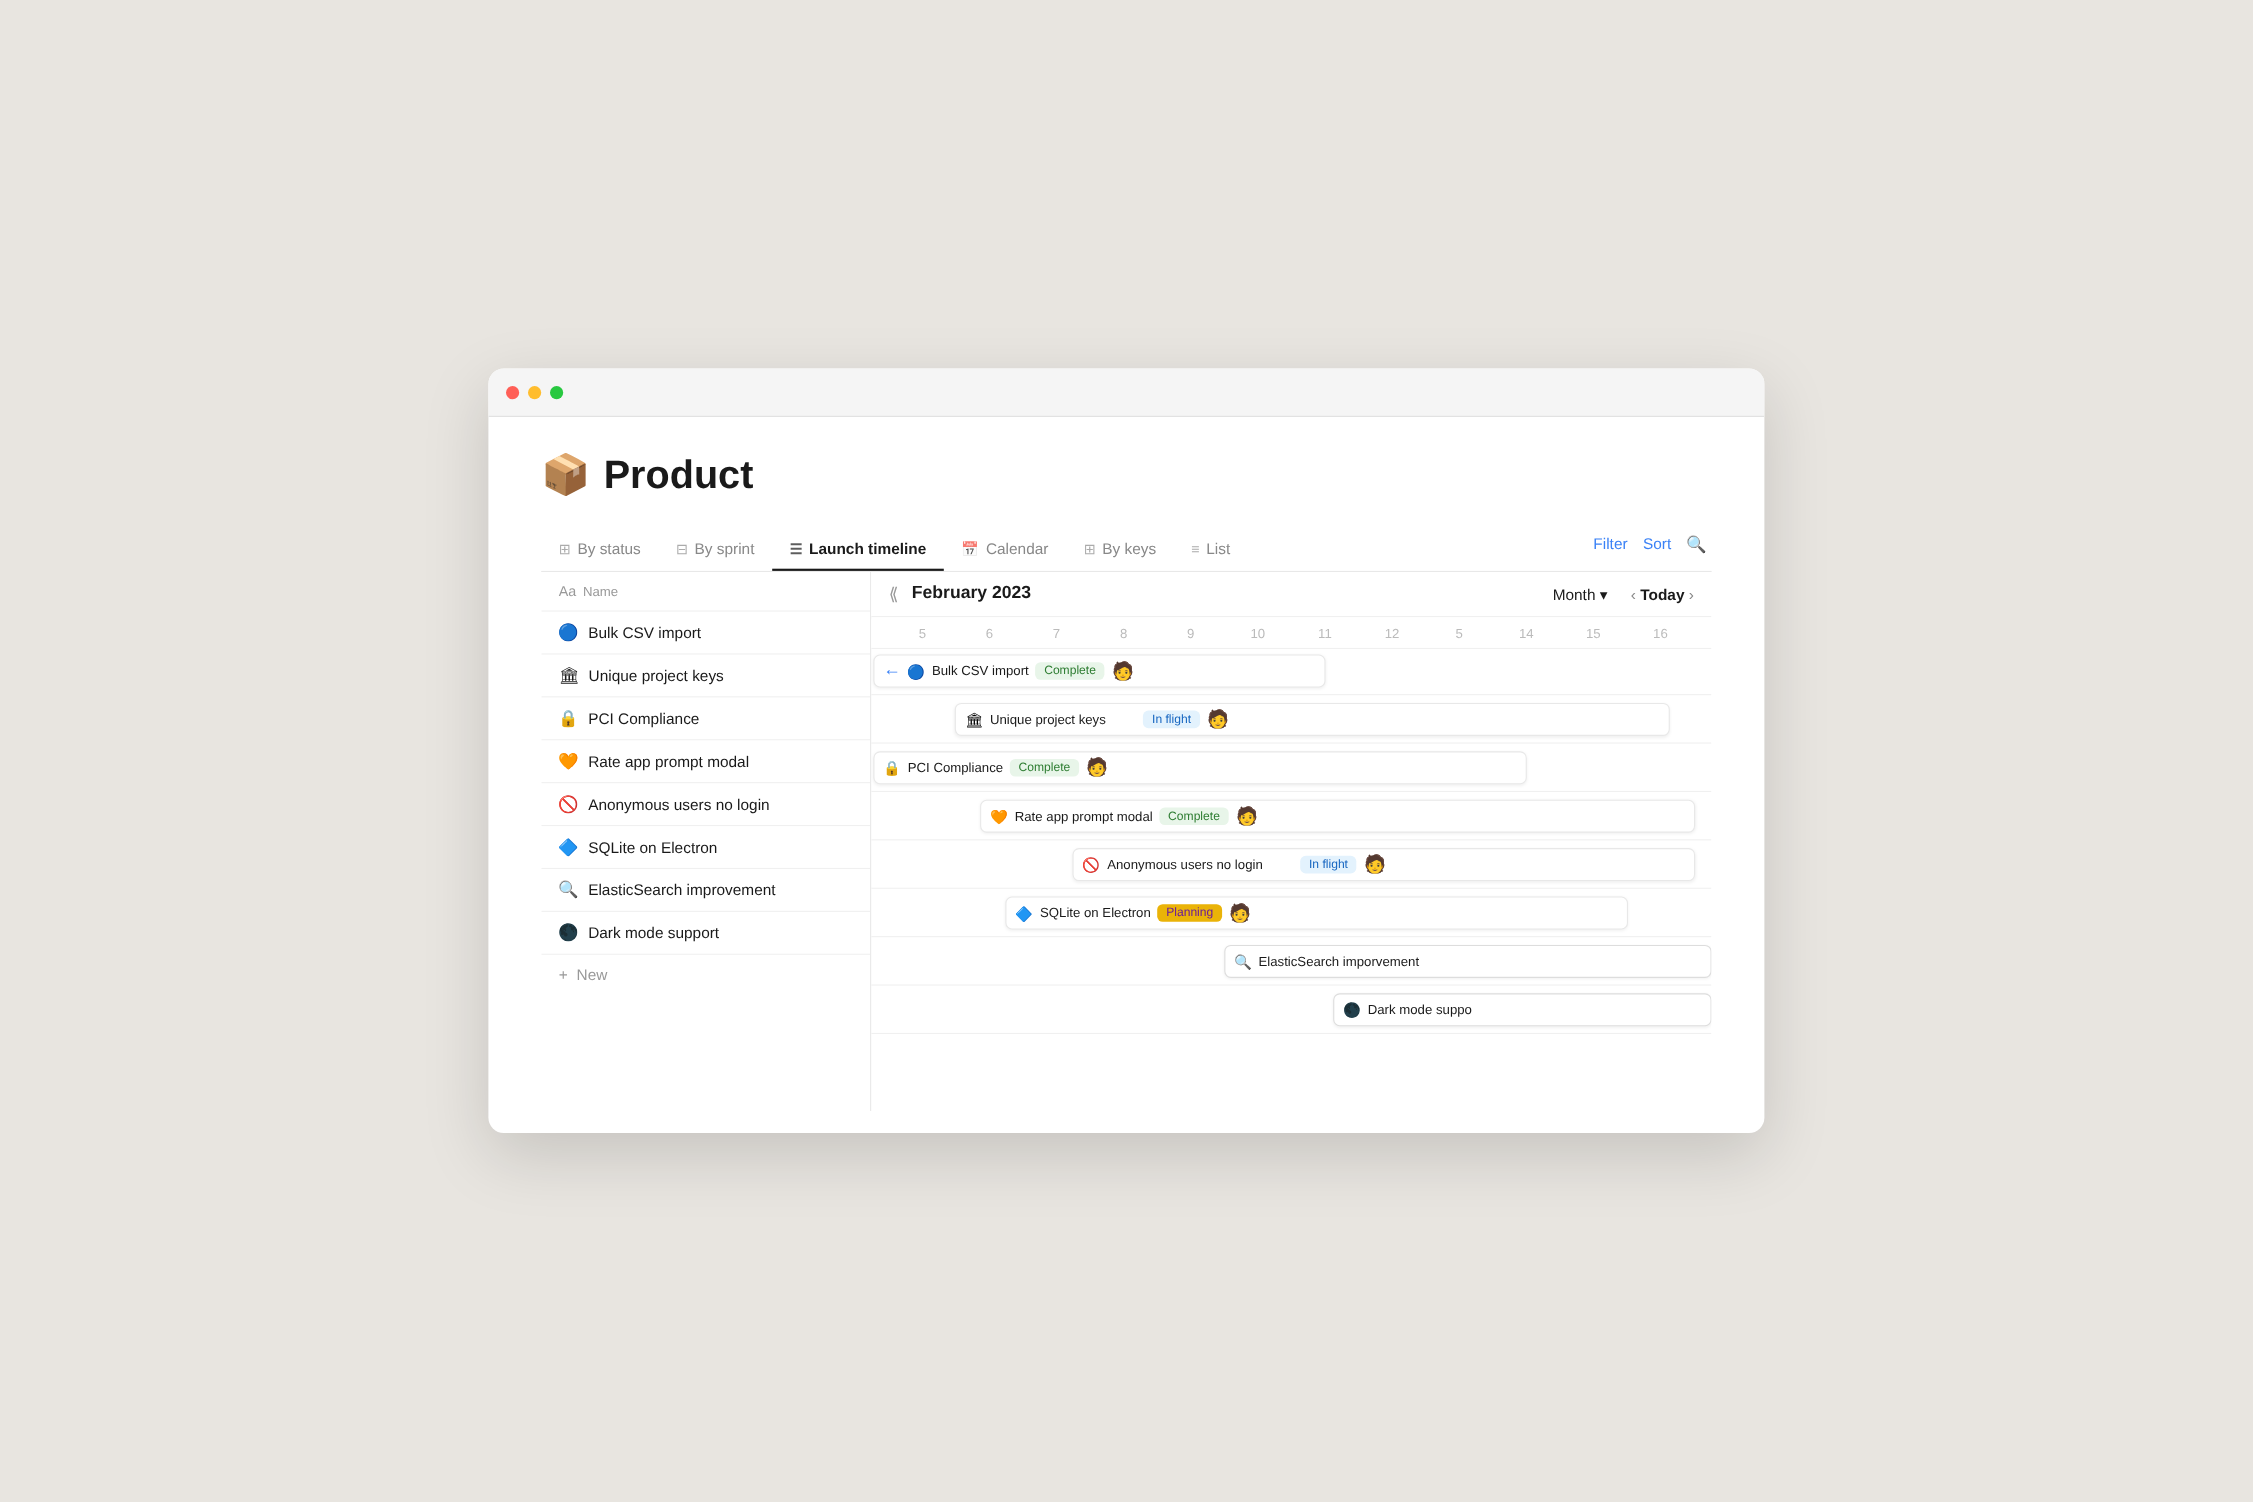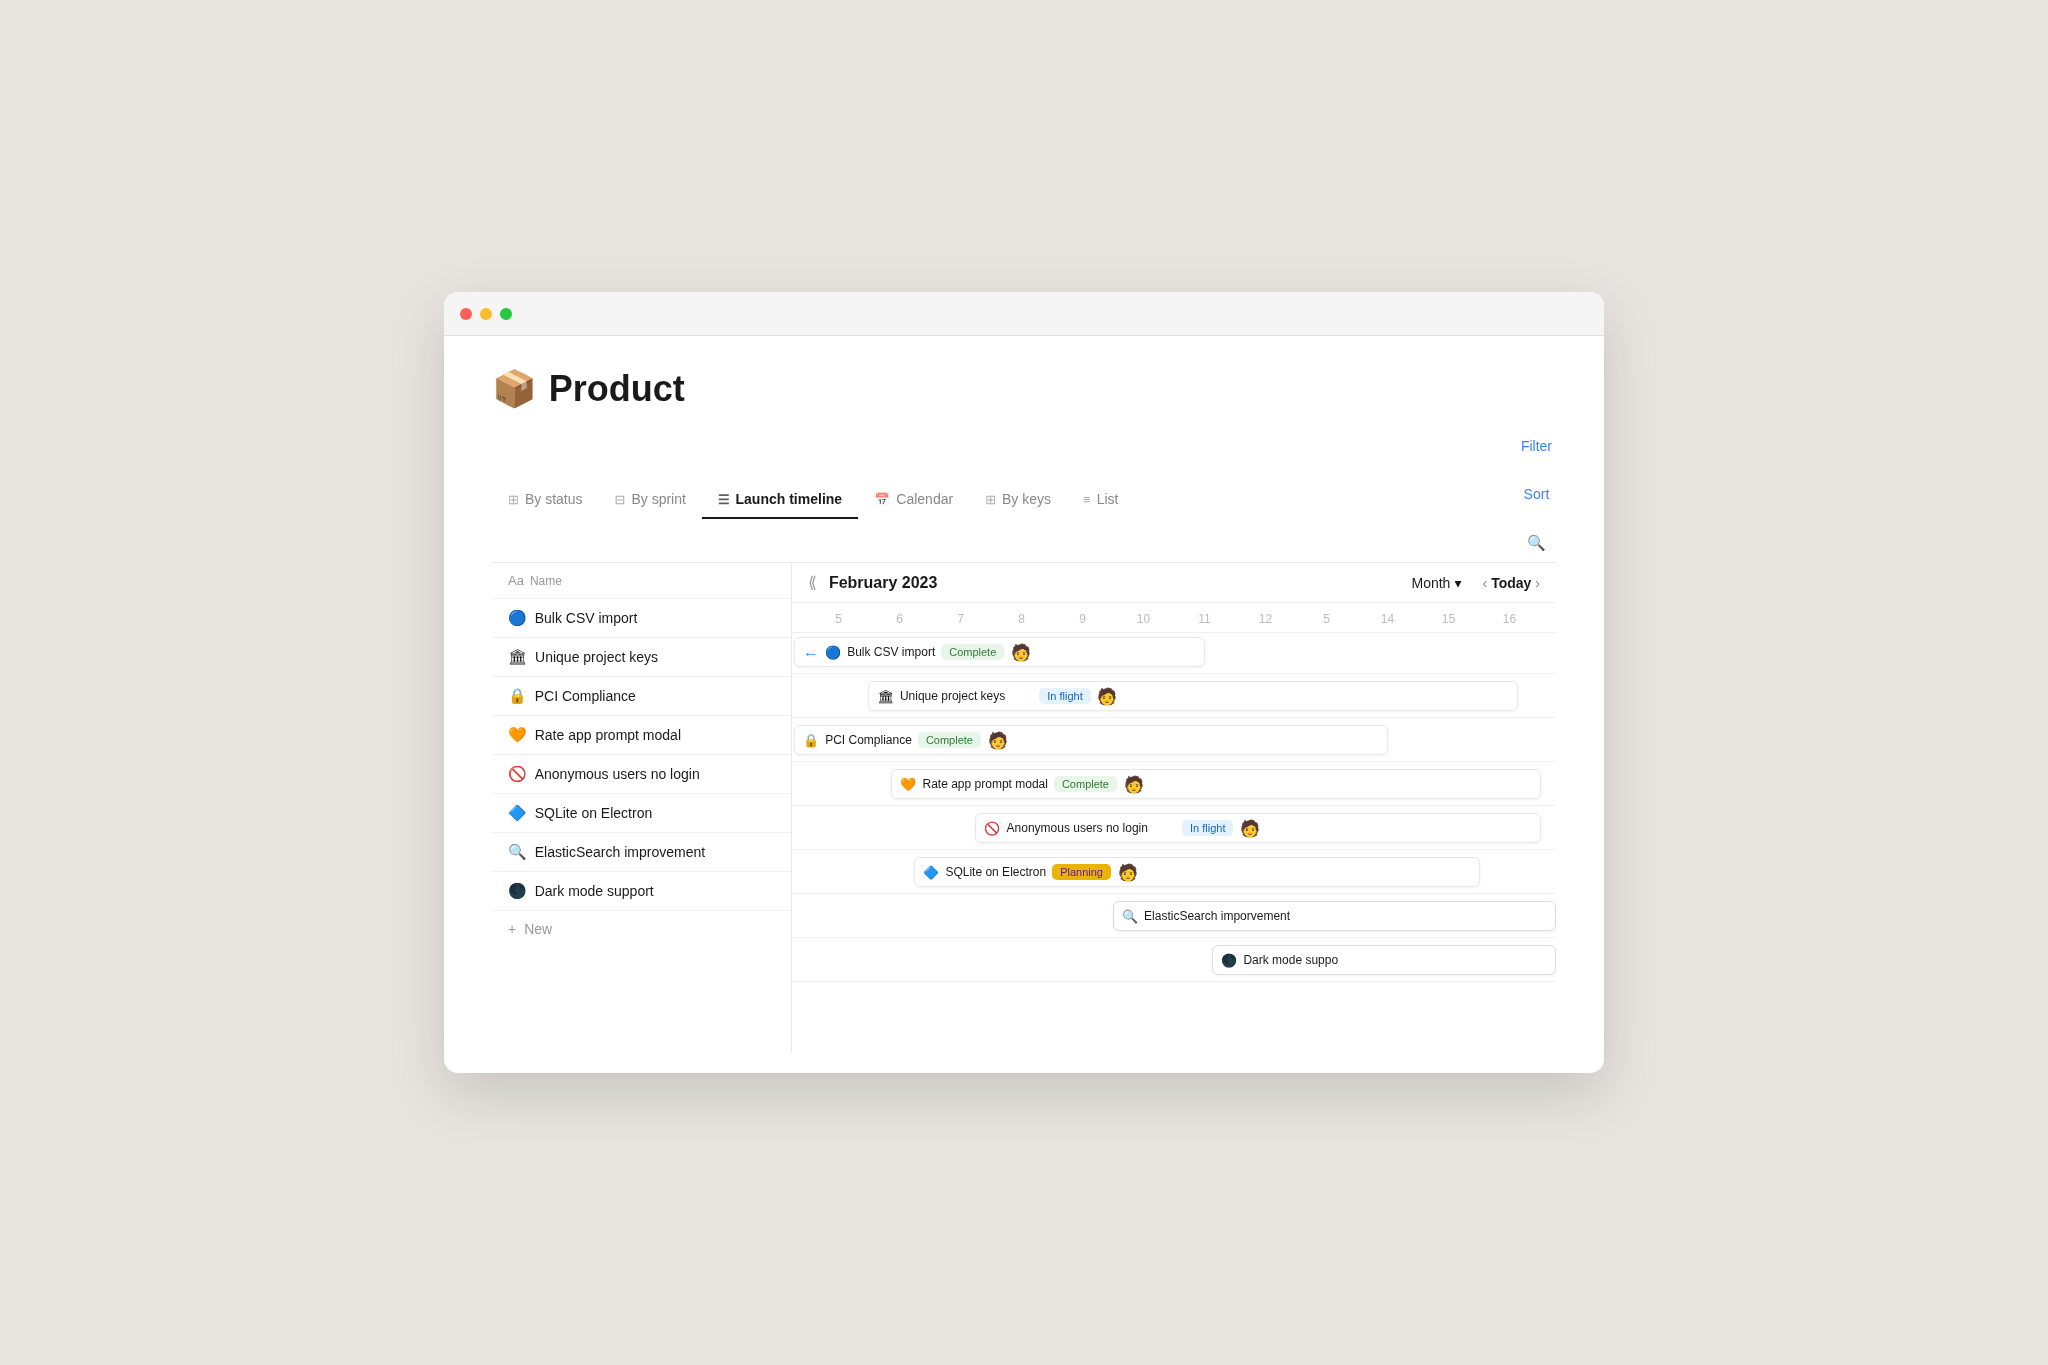--- a/index.html
+++ b/index.html
@@ -81,24 +81,22 @@
       text-decoration: none;
     }
     .tab.active {
       color: #1a1a1a;
       font-weight: 600;
       border-bottom: 2px solid #1a1a1a;
     }
     .tab-icon { font-size: 13px; opacity: 0.7; }
     .tabs-right {
       display: flex;
-      align-items: center;
-      gap: 32px;
+      gap: 14px;
       padding: 0 4px 10px 4px;
-      flex-direction: column;
     }
     .tabs-right-btn {
       font-size: 14px;
       color: #3b82f6;
       cursor: pointer;
       font-weight: 500;
     }
     .search-icon-btn {
       color: #888;
       cursor: pointer;

